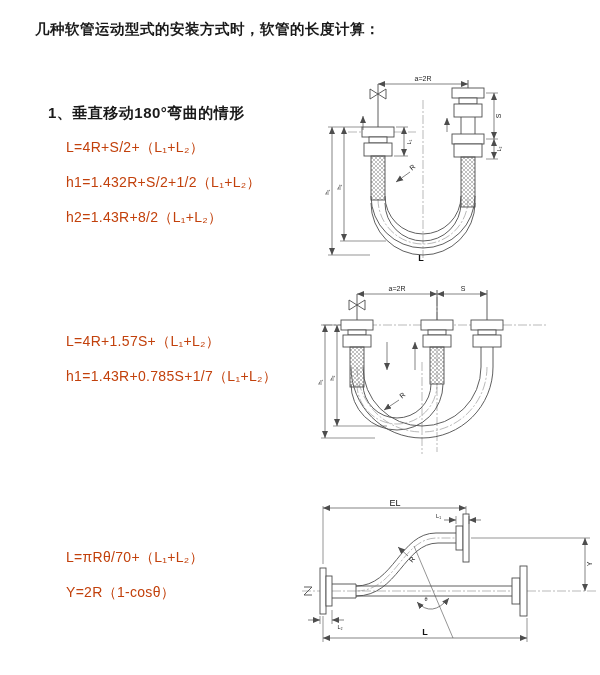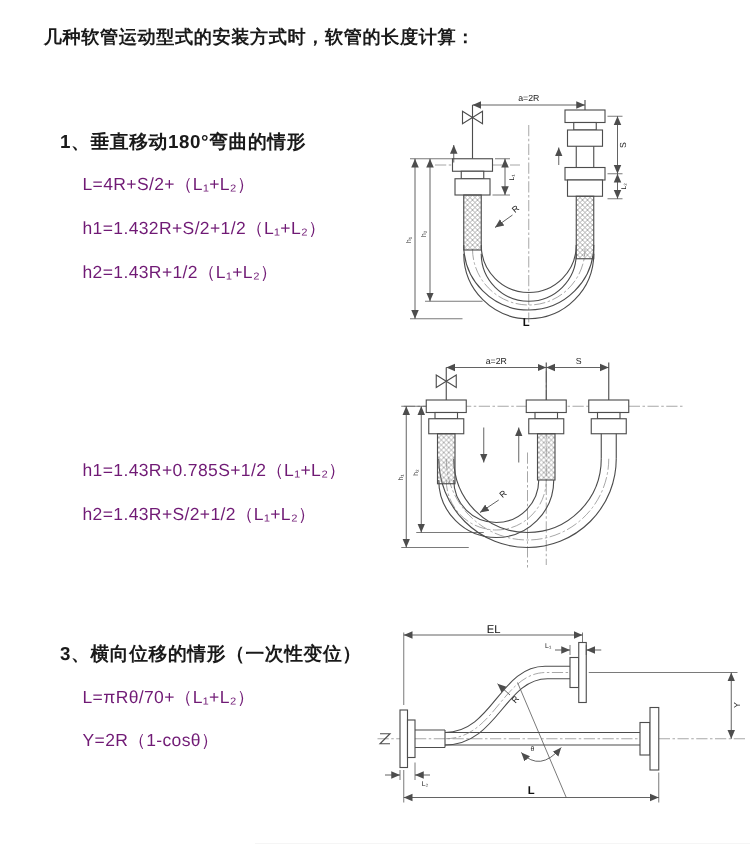--- a/index.html
+++ b/index.html
@@ -11,21 +11,21 @@
   .title{
     position:absolute;left:35px;top:20px;font-size:14.5px;font-weight:bold;
     letter-spacing:0.5px;white-space:nowrap;
   }
   .sec-heading{
     position:absolute;left:48px;font-size:15px;font-weight:bold;
     letter-spacing:0.5px;white-space:nowrap;
   }
   .formula{
     position:absolute;left:66px;font-size:14px;font-weight:500;
-    letter-spacing:0.3px;white-space:nowrap;color:#701a75;
+    letter-spacing:0.3px;white-space:nowrap;color:#c2410c;
   }
   svg.diag{position:absolute;}
   svg .ln{stroke:#4d4d4d;stroke-width:0.9;fill:none;}
   svg .fit{fill:#ffffff;stroke:#4d4d4d;stroke-width:0.9;}
   svg .hose{fill:url(#hatch);stroke:#4d4d4d;stroke-width:0.9;}
   svg .cl{stroke:#8a8a8a;stroke-width:0.6;fill:none;stroke-dasharray:9 2 2 2;}
   svg .dim{stroke:#4d4d4d;stroke-width:0.7;fill:none;}
   svg .ext{stroke:#4d4d4d;stroke-width:0.6;fill:none;}
   svg .dtxt{font-size:7px;fill:#222;}
   svg .stxt{font-size:5.5px;fill:#222;}
@@ -45,21 +45,21 @@
         <path d="M0,4 L4,0 M0,0 L4,4" stroke="#808080" stroke-width="0.5"></path>
       </pattern>
     </defs>
   </svg>
 
   <div class="title">几种软管运动型式的安装方式时，软管的长度计算：</div>
 
   <div class="sec-heading" style="top:104px">1、垂直移动180°弯曲的情形</div>
   <div class="formula" style="top:139px">L=4R+S/2+（L₁+L₂）</div>
   <div class="formula" style="top:174px">h1=1.432R+S/2+1/2（L₁+L₂）</div>
-  <div class="formula" style="top:209px">h2=1.43R+1/2（L₁+L₂）</div>
+  <div class="formula" style="top:209px">h2=1.43R+8/2（L₁+L₂）</div>
 
   <svg class="diag" style="left:318px;top:72px" width="265" height="190" viewBox="0 0 265 190">
 
     <path class="cl" d="M105,28 L105,186"></path>
     <path class="cl" d="M30,60 L98,60"></path>
 
     <g>
       <path class="ln" d="M53,124 A52,52 0 0 0 157,124"></path>
       <path class="ln" d="M67,124 A38,38 0 0 0 143,124"></path>
       <path class="ln" d="M53,131 A52,52 0 0 0 157,131"></path>
@@ -124,22 +124,22 @@
     </g>
 
     <g>
       <path class="dim" d="M92,100 L78,110" marker-end="url(#arr)"></path>
       <text class="dtxt" transform="rotate(-40 96,97)" x="96" y="97" text-anchor="middle">R</text>
     </g>
 
     <text class="btxt" x="103" y="189" text-anchor="middle" font-weight="bold">L</text>
   </svg>
 
-  <div class="formula" style="top:368px">h1=1.43R+0.785S+1/2（L₁+L₂）</div>
-  <div class="formula" style="top:403px">h2=1.43R+S/2+1/2（L₁+L₂）</div>
+  <div class="formula" style="top:333px">L=4R+1.57S+（L₁+L₂）</div>
+  <div class="formula" style="top:368px">h1=1.43R+0.785S+1/7（L₁+L₂）</div>
 
   <svg class="diag" style="left:315px;top:282px" width="275" height="180" viewBox="0 0 275 180">
 
     <path class="cl" d="M8,43 L232,43"></path>
     <path class="cl" d="M122,15 L122,170"></path>
     <path class="cl" d="M107,80 L107,172"></path>
 
     <g>
       <path class="ln" d="M36,102 A46,46 0 0 0 128,102"></path>
       <path class="ln" d="M48,102 A34,34 0 0 0 116,102"></path>
@@ -200,21 +200,20 @@
       <path class="dim" d="M22,43 L22,144" marker-start="url(#arr)" marker-end="url(#arr)"></path>
       <text class="stxt" transform="rotate(-90 19,96)" x="19" y="96" text-anchor="middle">h₂</text>
     </g>
 
     <g>
       <path class="dim" d="M84,118 L69,128" marker-end="url(#arr)"></path>
       <text class="dtxt" transform="rotate(-40 89,115)" x="89" y="115" text-anchor="middle">R</text>
     </g>
   </svg>
 
-  <div class="sec-heading" style="top:514px">3、横向位移的情形（一次性变位）</div>
   <div class="formula" style="top:549px">L=πRθ/70+（L₁+L₂）</div>
   <div class="formula" style="top:584px">Y=2R（1-cosθ）</div>
 
   <svg class="diag" style="left:298px;top:498px" width="302" height="152" viewBox="0 0 302 152">
 
     <path class="cl" d="M4,93 L298,93"></path>
     <path class="ln" d="M6,89 L14,89 L6,97 L14,97"></path>
 
     <g>
       <rect class="fit" x="22" y="70" width="6" height="46"></rect>

